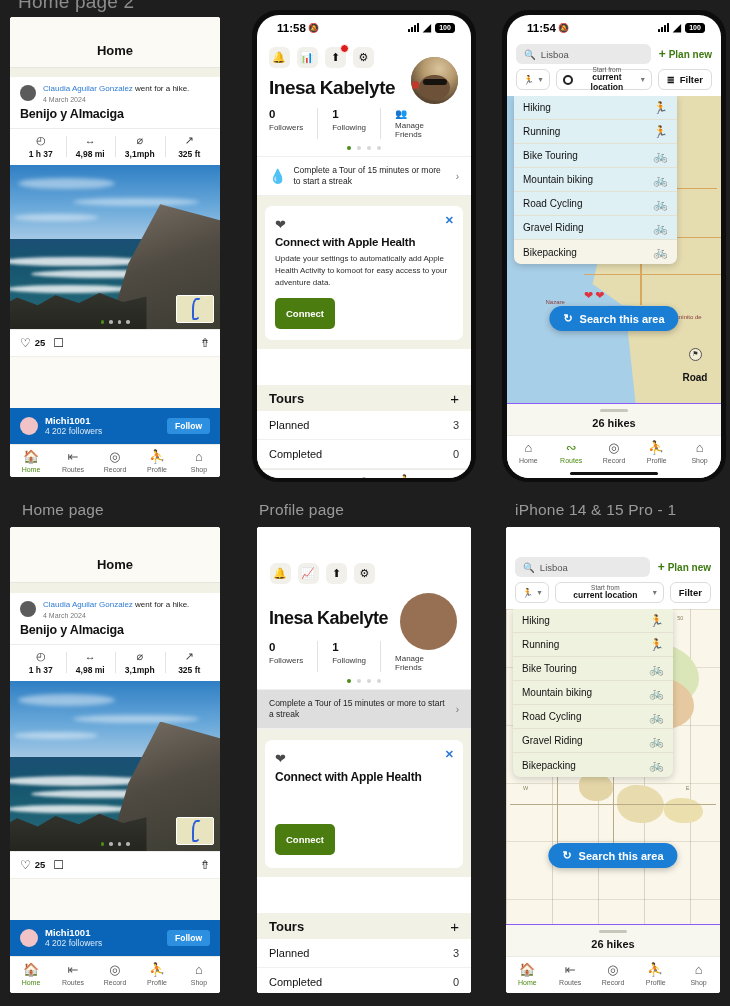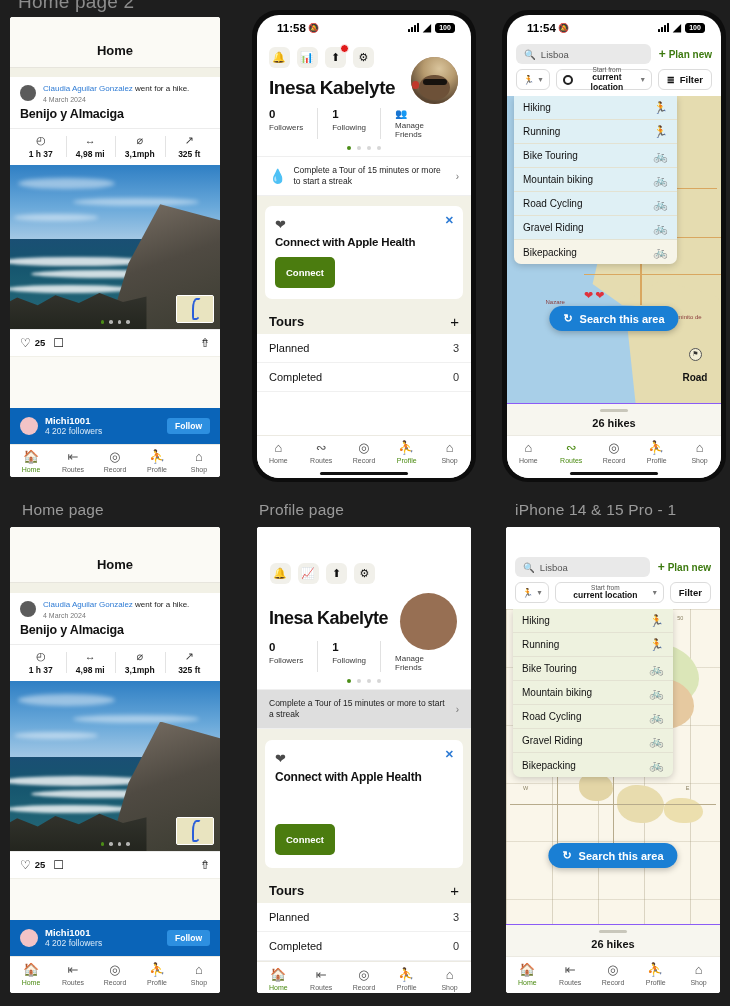--- a/index.html
+++ b/index.html
@@ -187,21 +187,21 @@
     background:#fff; border-radius: 7px; margin: 7px 8px; padding: 9px 10px 11px; position: relative;
   }
   .card .heart { font-size: 13px; color: #4a4a4a; }
   .card .x { position:absolute; right: 9px; top: 8px; font-size: 11px; color: #2e7bd4; font-weight: bold; }
   .card .ttl { font-size: 11.5px; font-weight: bold; color:#111; margin-top: 3px; letter-spacing: -.2px; }
   .card .body { font-size: 8px; color: #2d2d2d; line-height: 1.5; margin-top: 5px; }
   .card .cta {
     display:inline-block; margin-top: 9px; background:#4b7c0f; color:#fff;
     font-size: 9.5px; font-weight: bold; padding: 10px 11px; border-radius: 5px;
   }
-  .tours-hd { display:flex; align-items:center; padding: 6px 12px 5px; background:#f2f1e6; flex:none; }
+  .tours-hd { display:flex; align-items:center; padding: 6px 12px 5px; background:#f2f1e6; flex:none;margin-top:36px; }
   .tours-hd .t { font-size: 13px; font-weight: bold; color:#111; }
   .tours-hd .p { margin-left:auto; font-size: 15px; color:#111; line-height: 13px; }
   .tour-row {
     display:flex; align-items:center; background:#fff; padding: 8px 12px; font-size: 11px; color:#111;
     border-bottom: 1px solid #f0f0f0; flex:none;
   }
   .tour-row .v { margin-left:auto; color:#333; }
 
   
   .searchrow { flex:none; display:flex; align-items:center; gap: 8px; padding: 6px 9px 5px; background:#fff; }
@@ -456,20 +456,21 @@
         <span class="fl2">💧</span>
         <span class="tx">Complete a Tour of 15 minutes or more to start a streak</span>
         <span class="ch">›</span>
       </div>
 
       <div class="cream" style="padding:3px 0 2px;">
         <div class="card">
           <span class="heart">❤</span>
           <span class="x">✕</span>
           <div class="ttl">Connect with Apple Health</div>
+          <div class="body">Update your settings to automatically add Apple Health Activity to komoot for easy access to your adventure data.</div>
           <div class="cta">Connect</div>
         </div>
       </div>
 
       <div class="tours-hd">
         <span class="t">Tours</span>
         <span class="p">+</span>
       </div>
       <div class="tour-row">
         <span>Planned</span>

